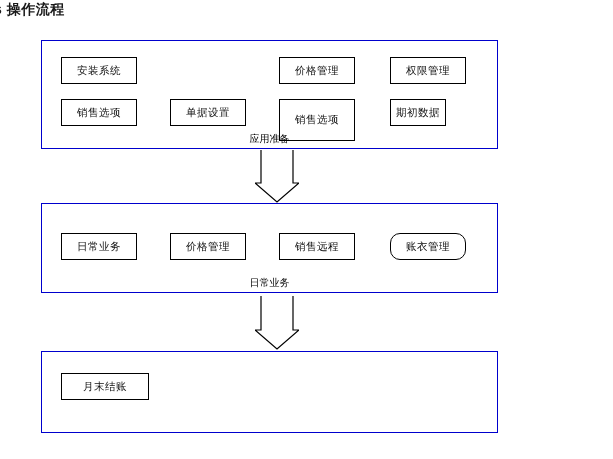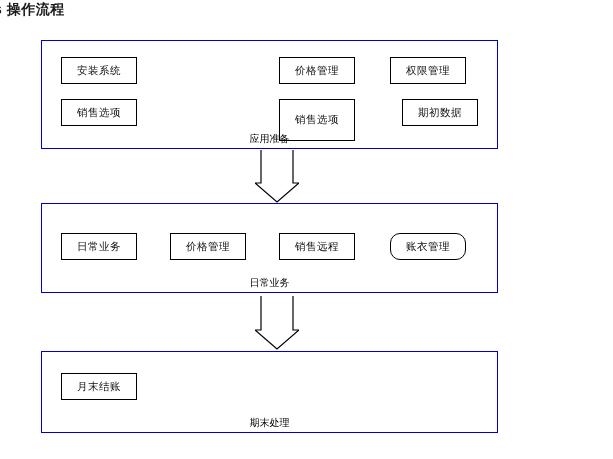--- a/index.html
+++ b/index.html
@@ -91,24 +91,25 @@
 
     <div class="node" style="left:19px; top:16px; width:76px; height:27px;">安装系统</div>
 
 
     <div class="node" style="left:237px; top:16px; width:76px; height:27px;">价格管理</div>
 
     <div class="node" style="left:348px; top:16px; width:76px; height:27px;">权限管理</div>
 
     <div class="node" style="left:19px; top:58px; width:76px; height:27px;">销售选项</div>
 
+    <div class="node" style="left:128px; top:58px; width:76px; height:27px;">单据设置</div>
 
     <div class="node" style="left:237px; top:58px; width:76px; height:42px;">销售选项</div>
 
-    <div class="node" style="left:360px; top:58px; width:76px; height:27px;">期初数据</div>
+    <div class="node" style="left:348px; top:58px; width:56px; height:27px;">期初数据</div>
 
     <div class="section-label">应用准备</div>
   </div>
 
   <div class="arrow" style="left:255px; top:150px; width:44px; height:53px;">
     <svg width="44" height="53" viewBox="0 0 44 53">
       <path d="M 6 0 L 6 33 L 0 33 L 22 52 L 44 33 L 38 33 L 38 0" fill="none" stroke="#000000" stroke-width="1.2"></path>
     </svg>
   </div>
 
@@ -126,19 +127,18 @@
   </div>
 
   <div class="arrow" style="left:255px; top:296px; width:44px; height:54px;">
     <svg width="44" height="54" viewBox="0 0 44 54">
       <path d="M 6 0 L 6 34 L 0 34 L 22 53 L 44 34 L 38 34 L 38 0" fill="none" stroke="#000000" stroke-width="1.2"></path>
     </svg>
   </div>
 
   <div class="section" style="left:41px; top:351px; width:457px; height:82px;">
 
-    <div class="node" style="left:19px; top:21px; width:76px; height:27px;">月末结账</div>
+    <div class="node" style="left:19px; top:21px; width:88px; height:27px;">月末结账</div>
 
 
-    <div class="section-label">期末处理</div>
   </div>
 
 </div>
 
 </body></html>

